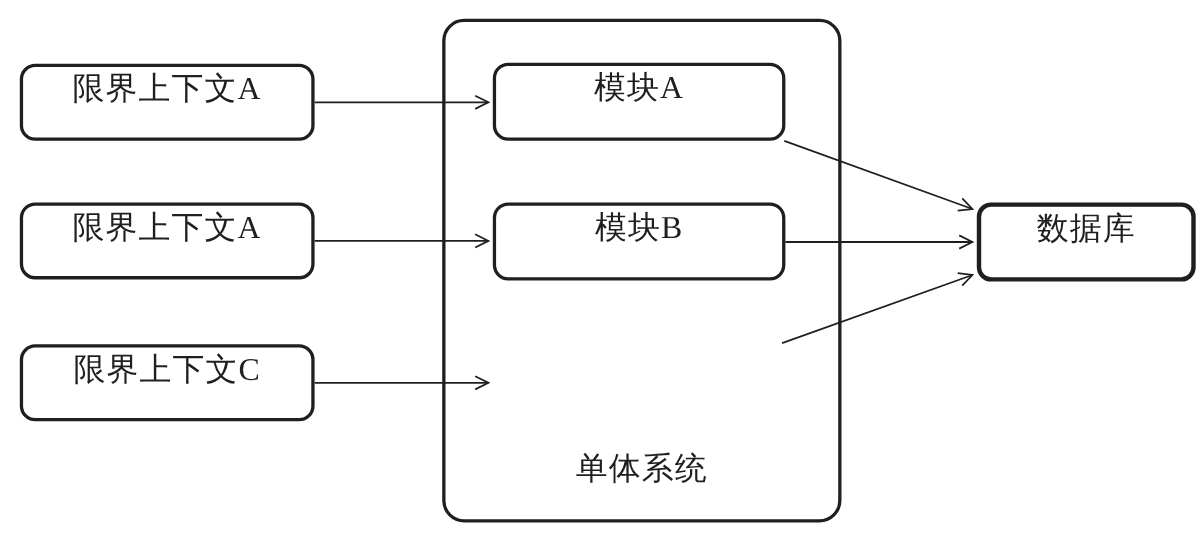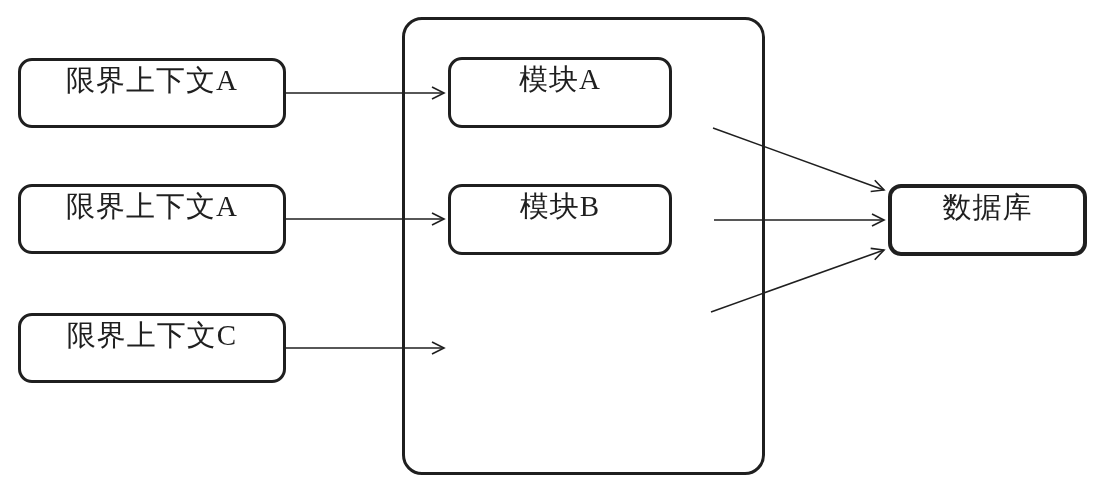--- a/index.html
+++ b/index.html
@@ -47,21 +47,21 @@
     left: 402px;
     top: 17px;
     width: 363px;
     height: 458px;
     border: 3px solid #1f1f1f;
     border-radius: 20px;
     background: transparent;
   }
   .module {
     left: 43px;
-    width: 224px;
+    width: 266px;
     height: 71px;
   }
   .system-label {
     position: absolute;
     left: 0;
     right: 0;
     bottom: 26px;
     text-align: center;
     font-size: 29px;
     letter-spacing: 1px;
@@ -106,19 +106,20 @@
     <span>限界上下文C</span>
   </div>
 
   <div class="system">
     <div class="node module" style="top:37px">
       <span>模块A</span>
     </div>
     <div class="node module" style="top:164px">
       <span>模块B</span>
     </div>
+    <div class="system-label">单体系统</div>
   </div>
 
   <div class="node db">
     <span>数据库</span>
   </div>
 
 </div>
 
 </body></html>

